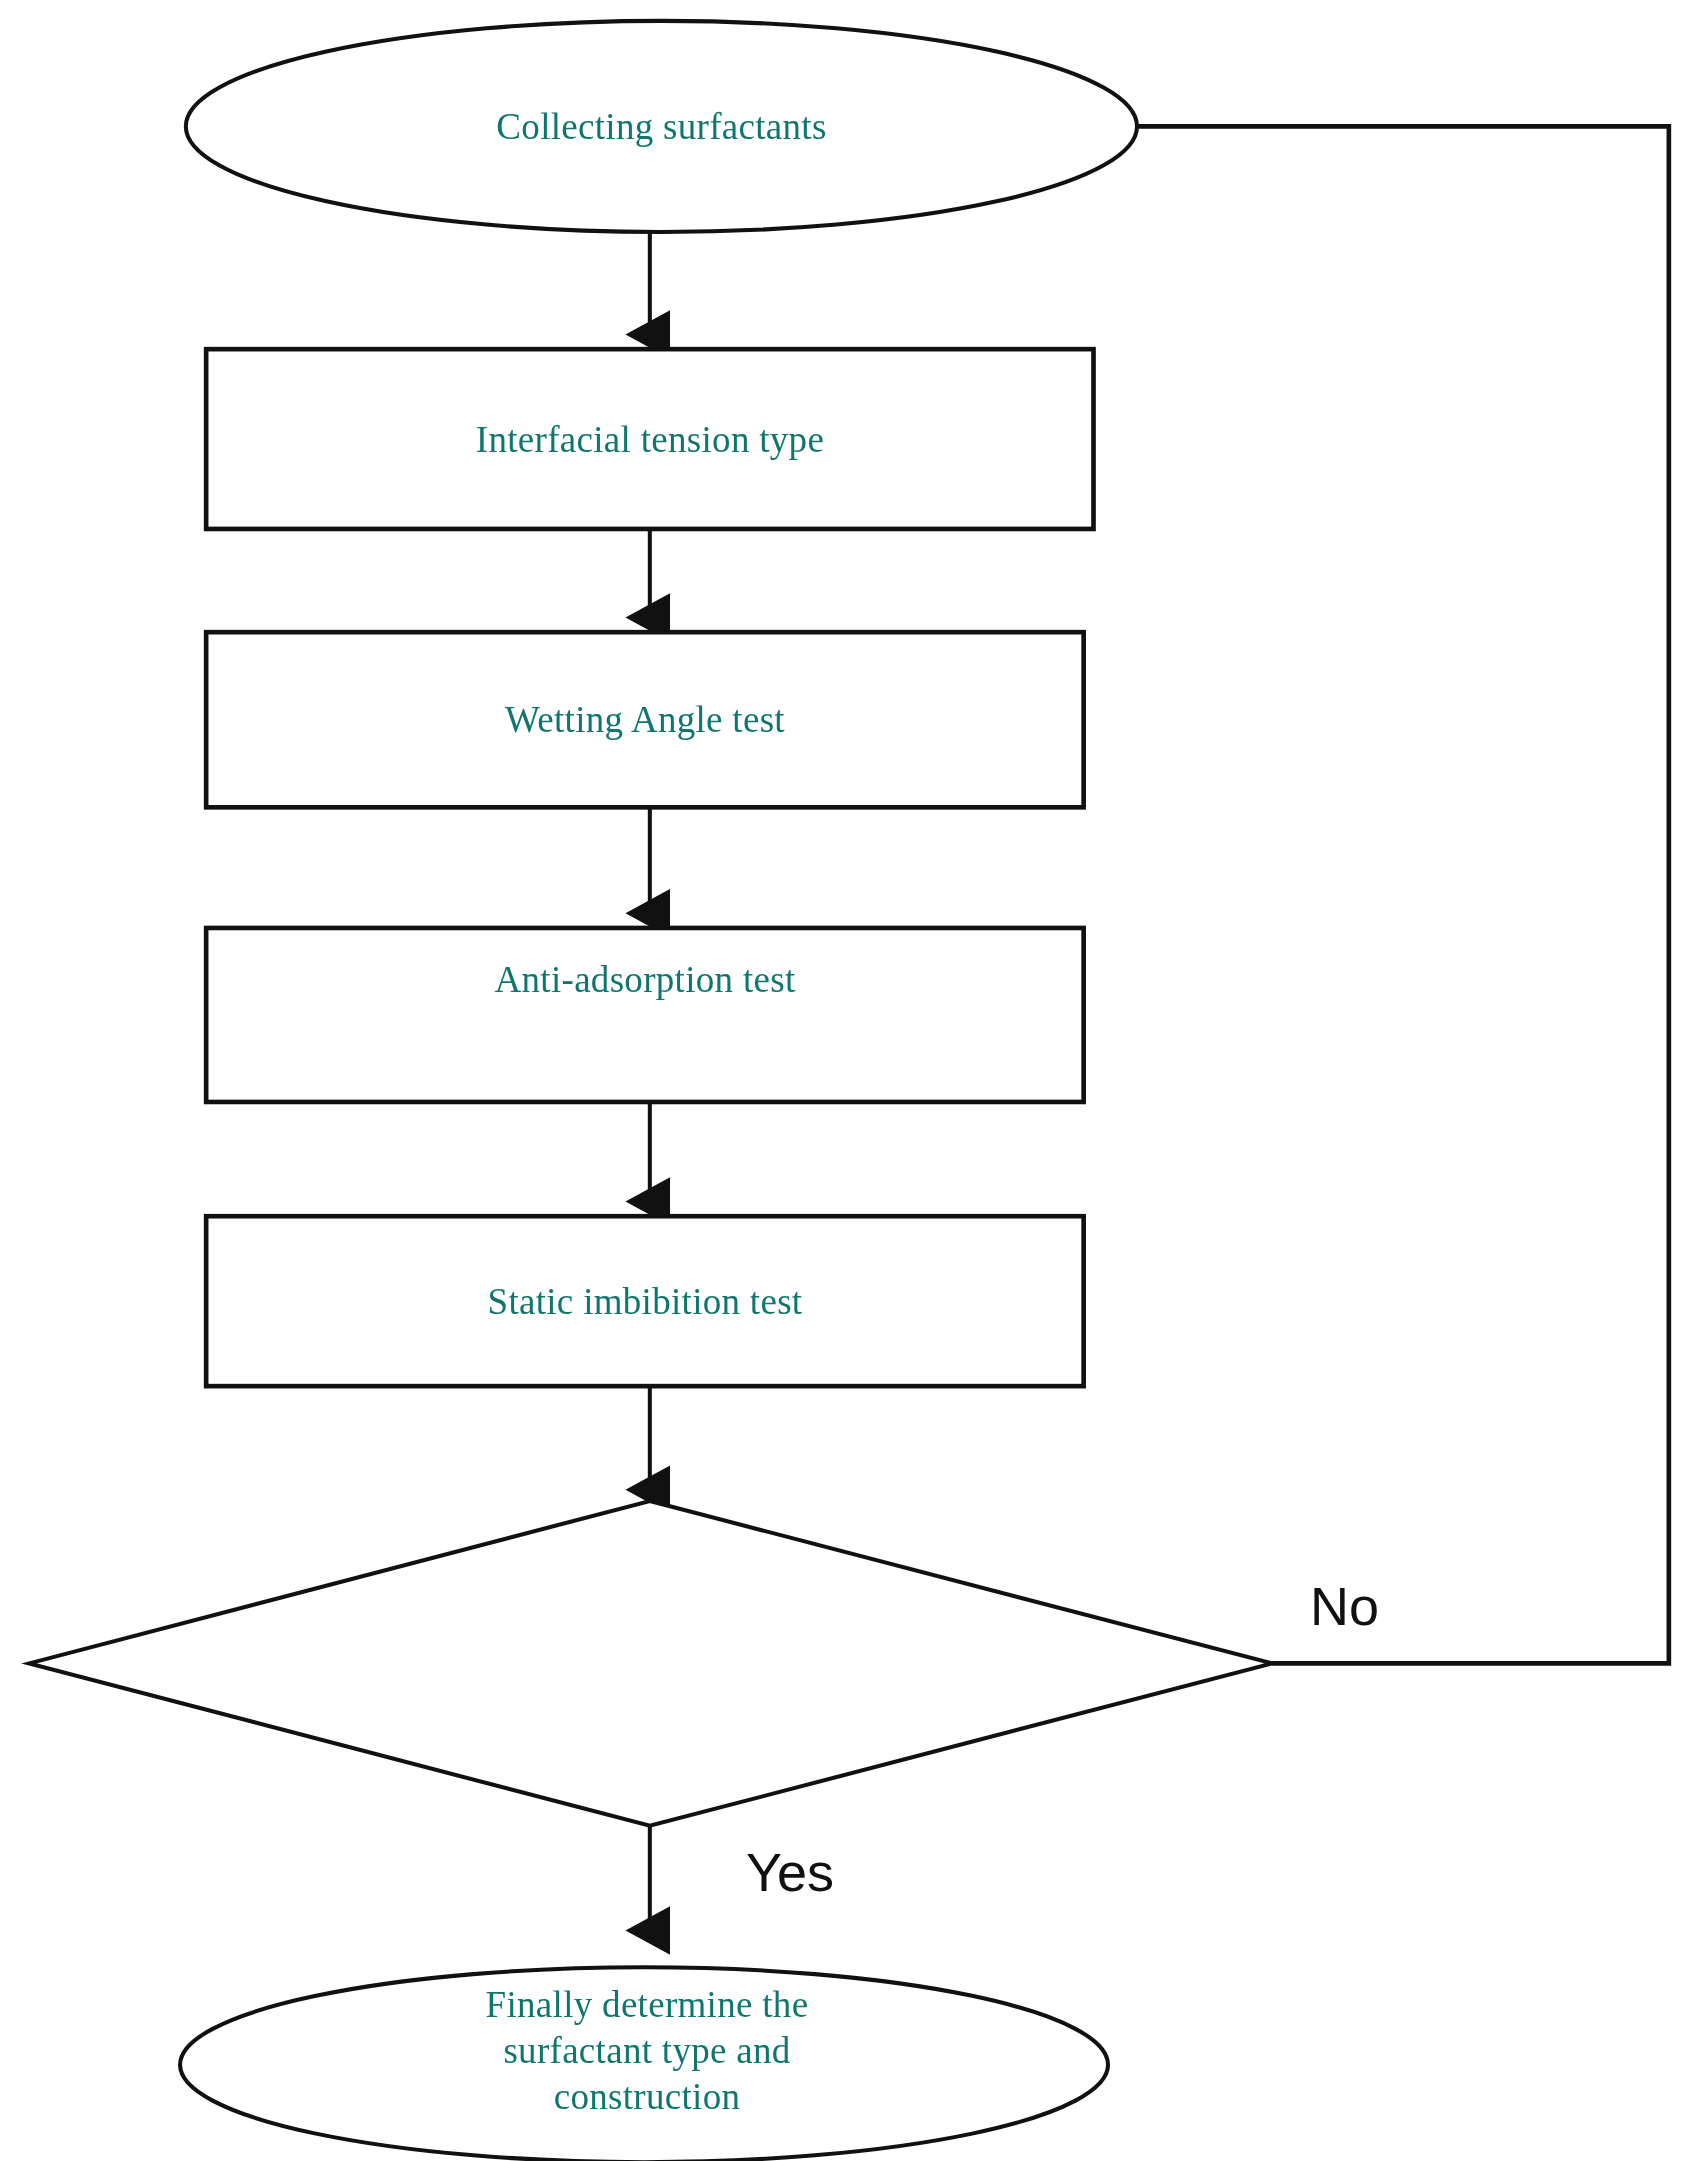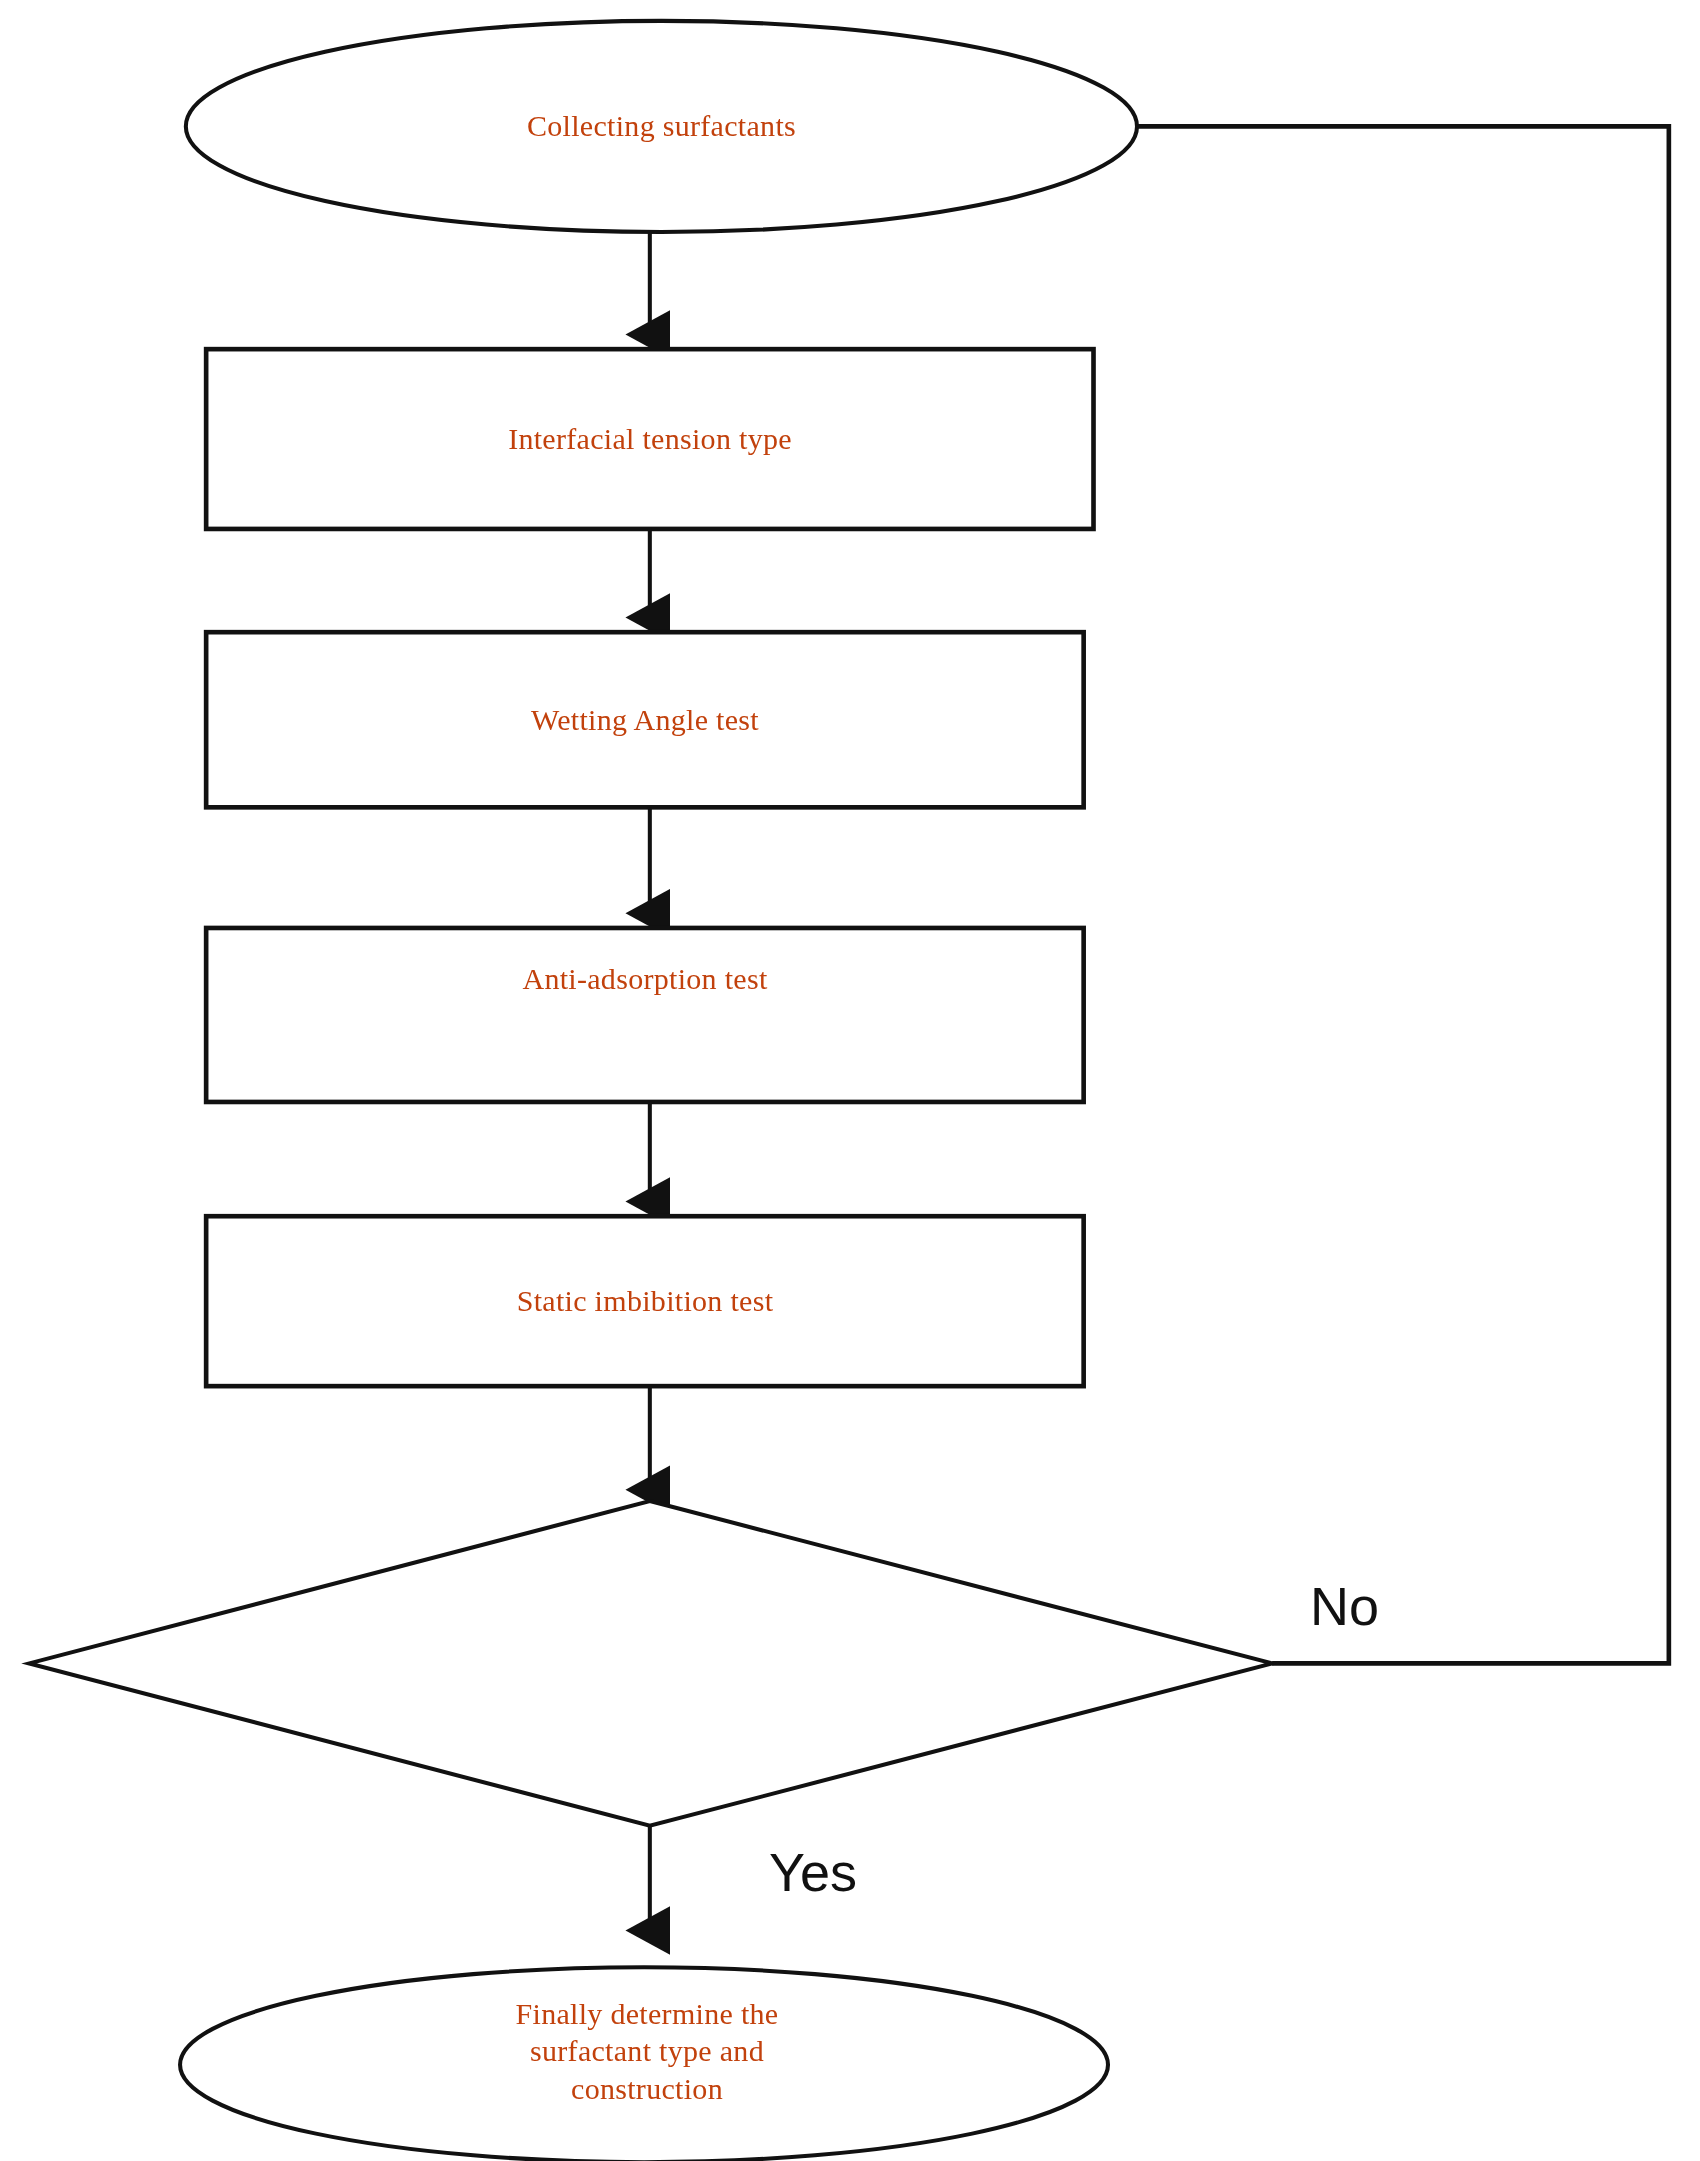--- a/index.html
+++ b/index.html
@@ -25,23 +25,23 @@
     width: 1701px;
     height: 2161px;
     display: block;
   }
   .node-label {
     position: absolute;
     display: flex;
     align-items: center;
     justify-content: center;
     text-align: center;
-    color: #c2410c;
+    color: #0f766e;
     font-family: "Liberation Serif", "DejaVu Serif", serif;
-    font-size: 30px;
+    font-size: 37px;
     line-height: 1.0;
     letter-spacing: 0.3px;
     pointer-events: none;
     white-space: pre-line;
   }
   .edge-label {
     position: absolute;
     color: #111111;
     font-family: Liberation Sans, sans-serif;
     font-size: 54px;
@@ -100,16 +100,16 @@
 
   <div class="node-label" style="left:206px; top:1216px; width:878px; height:170px;">Static imbibition test</div>
 
 
   <div class="node-label" style="left:232px; top:1958px; width:830px; height:186px; line-height:1.25;">Finally determine the
 surfactant type and
 construction</div>
 
   <div class="edge-label" style="left:1310px; top:1579px;">No</div>
 
-  <div class="edge-label" style="left:769px; top:1845px;">Yes</div>
+  <div class="edge-label" style="left:746px; top:1845px;">Yes</div>
 
 </div>
 
 
 </body></html>

